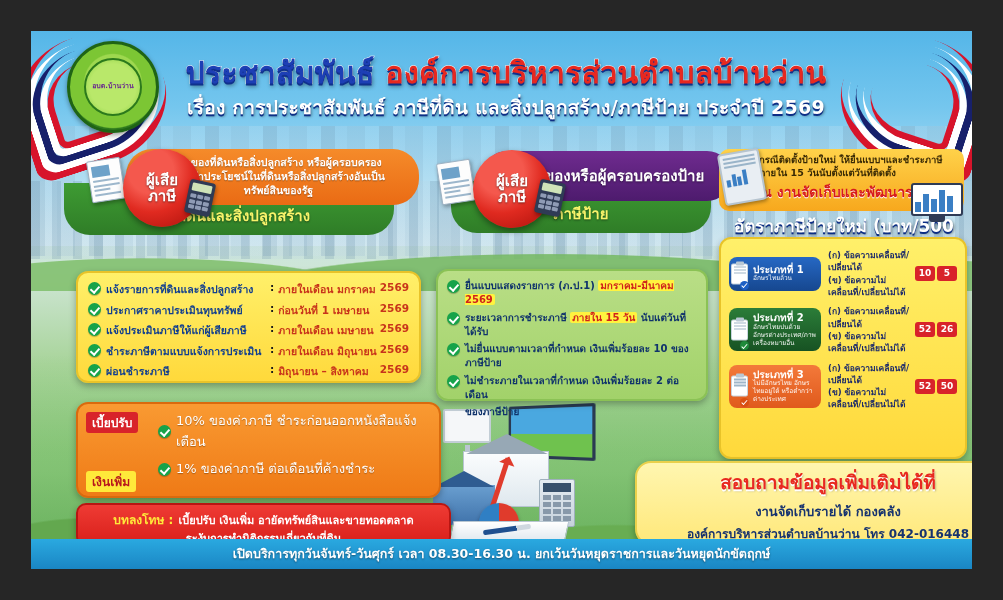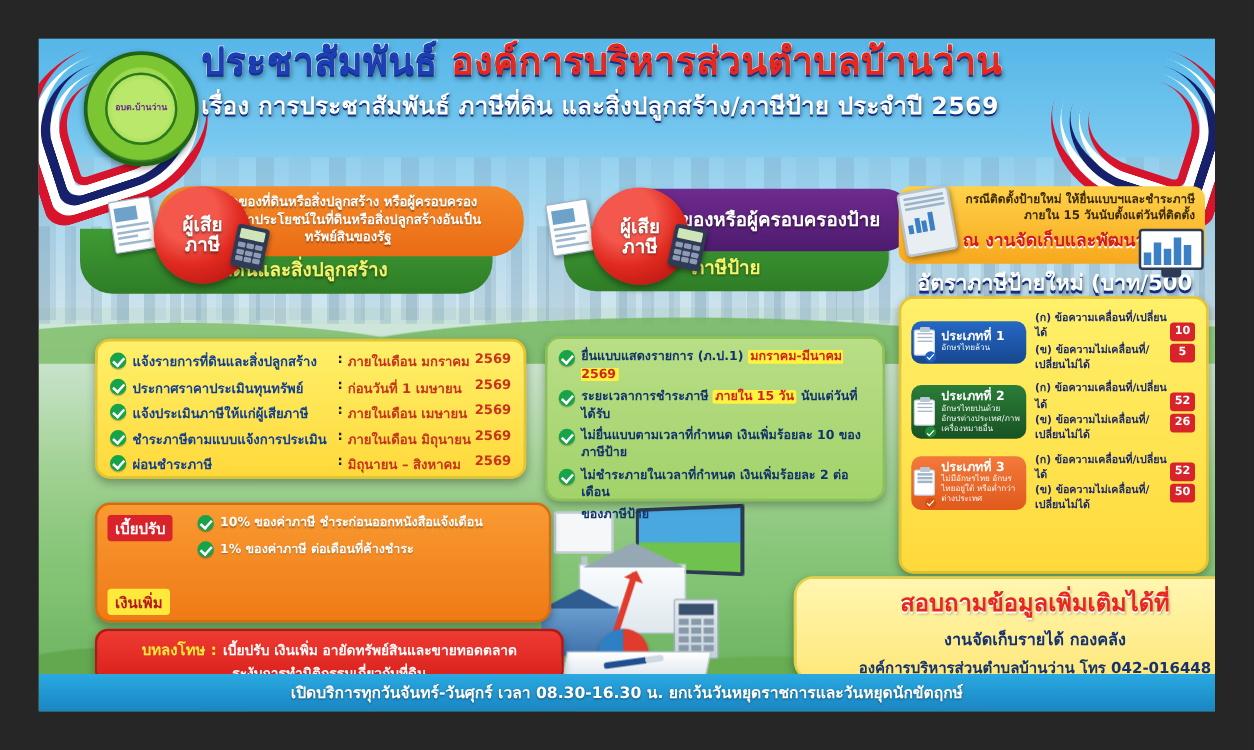--- a/index.html
+++ b/index.html
@@ -78,21 +78,21 @@
   #seal .inner {
     width: 58px; height: 58px; border-radius: 50%;
     background: radial-gradient(circle, #b9e86a 0 60%, #86cd3d 100%);
     border: 2px solid #2c7a1c;
     display: flex; align-items: center; justify-content: center;
     font-size: 7px; color: #6a2a8e; text-align: center; line-height: 1.05;
     font-weight: bold; overflow: hidden;
   }
 
   
-  #header { position: absolute; left: 130px; top: 3px; width: 690px; text-align: left; }
+  #header { position: absolute; left: 130px; top: 26px; width: 690px; text-align: center; }
   .title1 {
     font-size: 30px; font-weight: bold; line-height: 1.05; letter-spacing: .4px;
     -webkit-text-stroke: 1px #ffffff;
     paint-order: stroke fill;
     text-shadow: 0 2px 0 #10318c, 1px 3px 4px rgba(0,0,0,.45);
   }
   .title1 .seg-a { color: #1d3fb5; }
   .title1 .seg-b { color: #e8281f; }
   .title2 {
     margin-top: 3px; font-size: 19px; font-weight: bold; color: #ffffff;
@@ -172,21 +172,21 @@
     color: #f7f36a; font-size: 15px; font-weight: bold;
     text-shadow: 0 1px 2px rgba(0,0,0,.45);
   }
 
   
   #notice {
     position: absolute; left: 688px; top: 118px; width: 245px; height: 62px;
     background: linear-gradient(#ffd24a, #f7a81d);
     border-radius: 10px; z-index: 4;
     padding: 5px 8px 4px 40px;
-    text-align: right;
+    text-align: left;
   }
   #notice .l1, #notice .l2 {
     color: #3a2a05; font-size: 9.5px; font-weight: bold; line-height: 1.35;
   }
   #notice .l3 {
     color: #d71b1b; font-size: 14px; font-weight: bold; margin-top: 1px;
     text-shadow: 0 1px 0 #ffffff;
   }
   #rate-title {
     position: absolute; left: 688px; top: 181px; width: 250px;
@@ -283,42 +283,42 @@
   }
   .rt-blue   { background: linear-gradient(#2668c4, #16478f); }
   .rt-green  { background: linear-gradient(#2b7d38, #175223); }
   .rt-orange { background: linear-gradient(#f3793a, #e05a1c); }
   .rt-green .tick  { background: #1f8a3a; }
   .rt-orange .tick { background: #d94f12; }
 
   .rate-desc { flex: 1; padding-left: 7px; }
   .rate-desc div { color: #1c2a6b; font-size: 8.5px; font-weight: bold; line-height: 1.45; }
   .rate-nums {
-    flex: 0 0 22px; display: flex; flex-direction: column; gap: 2px; align-items: center;
+    flex: 0 0 22px; display: flex; gap: 2px; align-items: center;
   }
   .rate-nums b {
     display: block; width: 20px; height: 15px; background: #d8232a; color: #ffffff;
     font-size: 9px; border-radius: 3px; text-align: center; line-height: 15px;
   }
 
   
   #card-penalty {
     position: absolute; left: 45px; top: 371px; width: 365px; height: 96px;
     background: linear-gradient(#f99a32, #ef7a16);
     border: 2px solid #d96a0e; border-radius: 12px;
     box-shadow: 0 3px 7px rgba(0,0,0,.3); z-index: 9; padding: 6px 8px;
   }
   .tag {
     display: inline-block; font-size: 12px; font-weight: bold; padding: 1px 6px;
     border-radius: 3px; color: #ffffff; position: absolute; left: 8px;
   }
   .tag-red    { background: #d8232a; top: 8px; }
   .tag-yellow { background: #ffe93a; color: #b8161d; top: 67px; }
   #card-penalty .prow { display: flex; align-items: center; margin-left: 72px; margin-bottom: 4px; }
-  #card-penalty .ptxt { color: #ffffff; font-size: 10px; font-weight: bold; text-shadow: 0 1px 1px rgba(0,0,0,.3); }
+  #card-penalty .ptxt { color: #ffffff; font-size: 13px; font-weight: normal; text-shadow: 0 1px 1px rgba(0,0,0,.3); }
 
   #card-punish {
     position: absolute; left: 45px; top: 472px; width: 375px; height: 44px;
     background: linear-gradient(#ef3b34, #d81f1a);
     border: 2px solid #b81612; border-radius: 10px;
     box-shadow: 0 3px 7px rgba(0,0,0,.3); z-index: 9;
     padding: 4px 8px; text-align: center;
   }
   #card-punish .pt { color: #ffe93a; font-size: 12px; font-weight: bold; }
   #card-punish .pd { color: #ffffff; font-size: 11px; font-weight: bold; }

